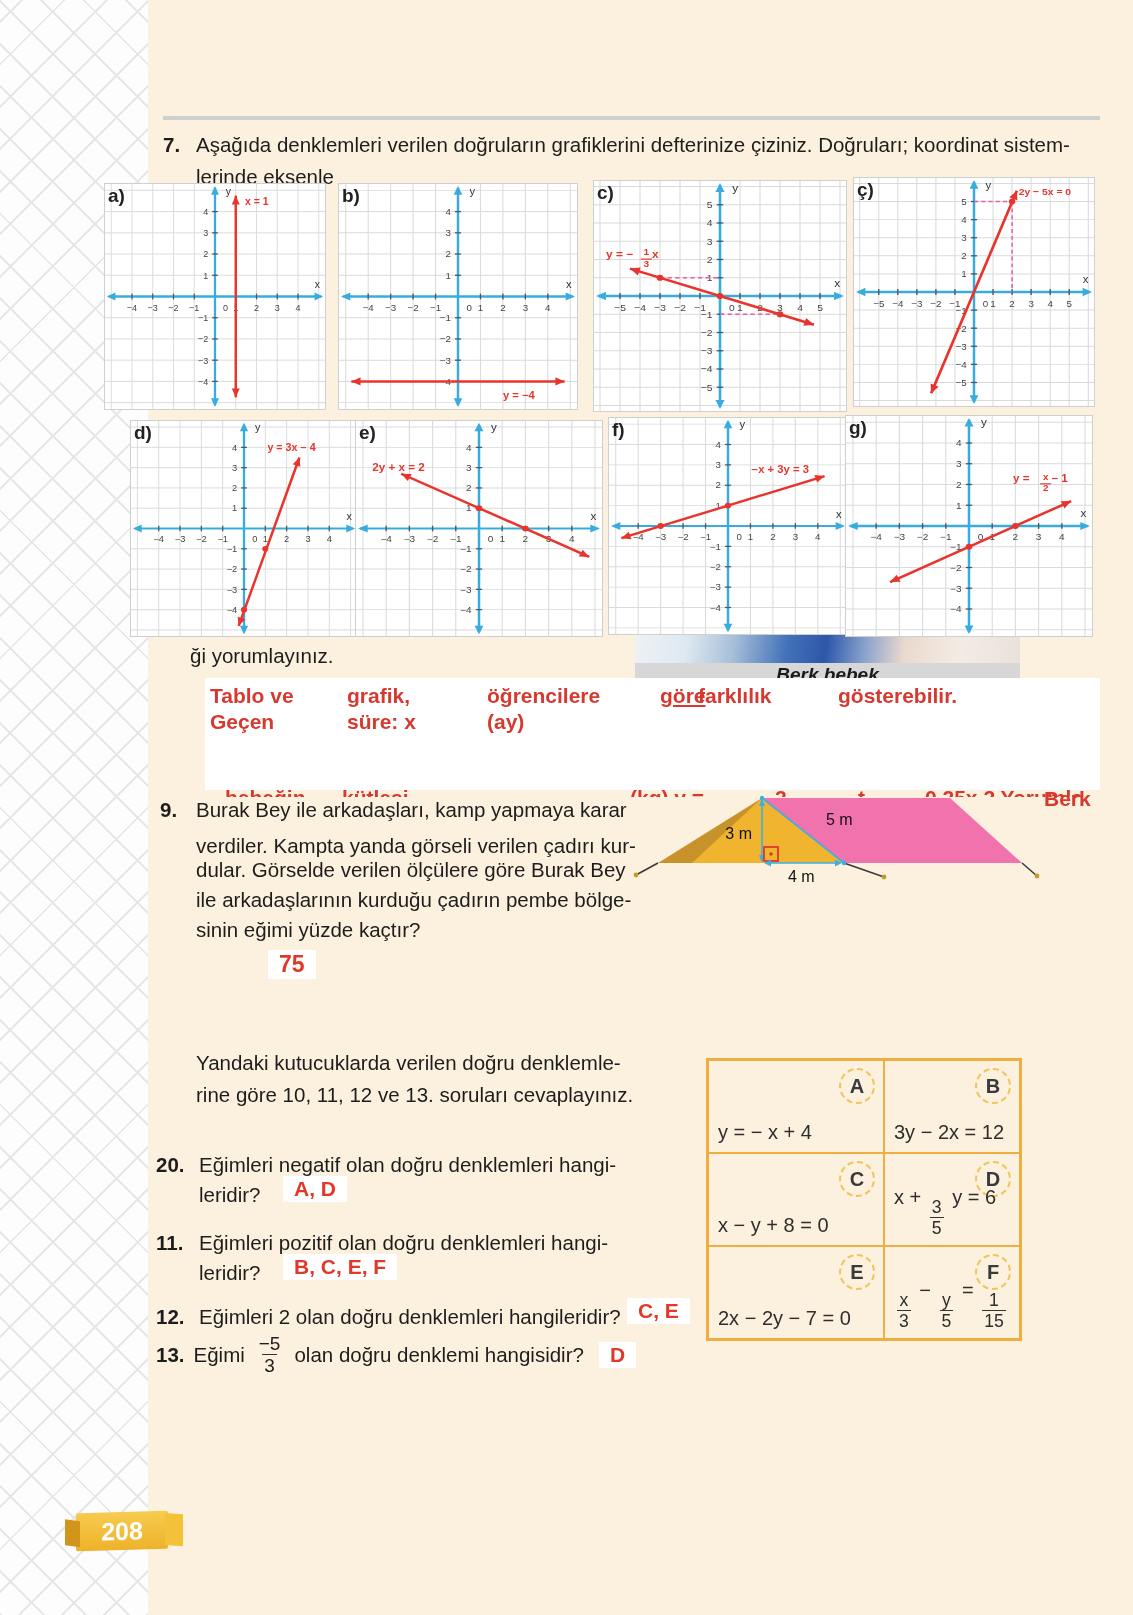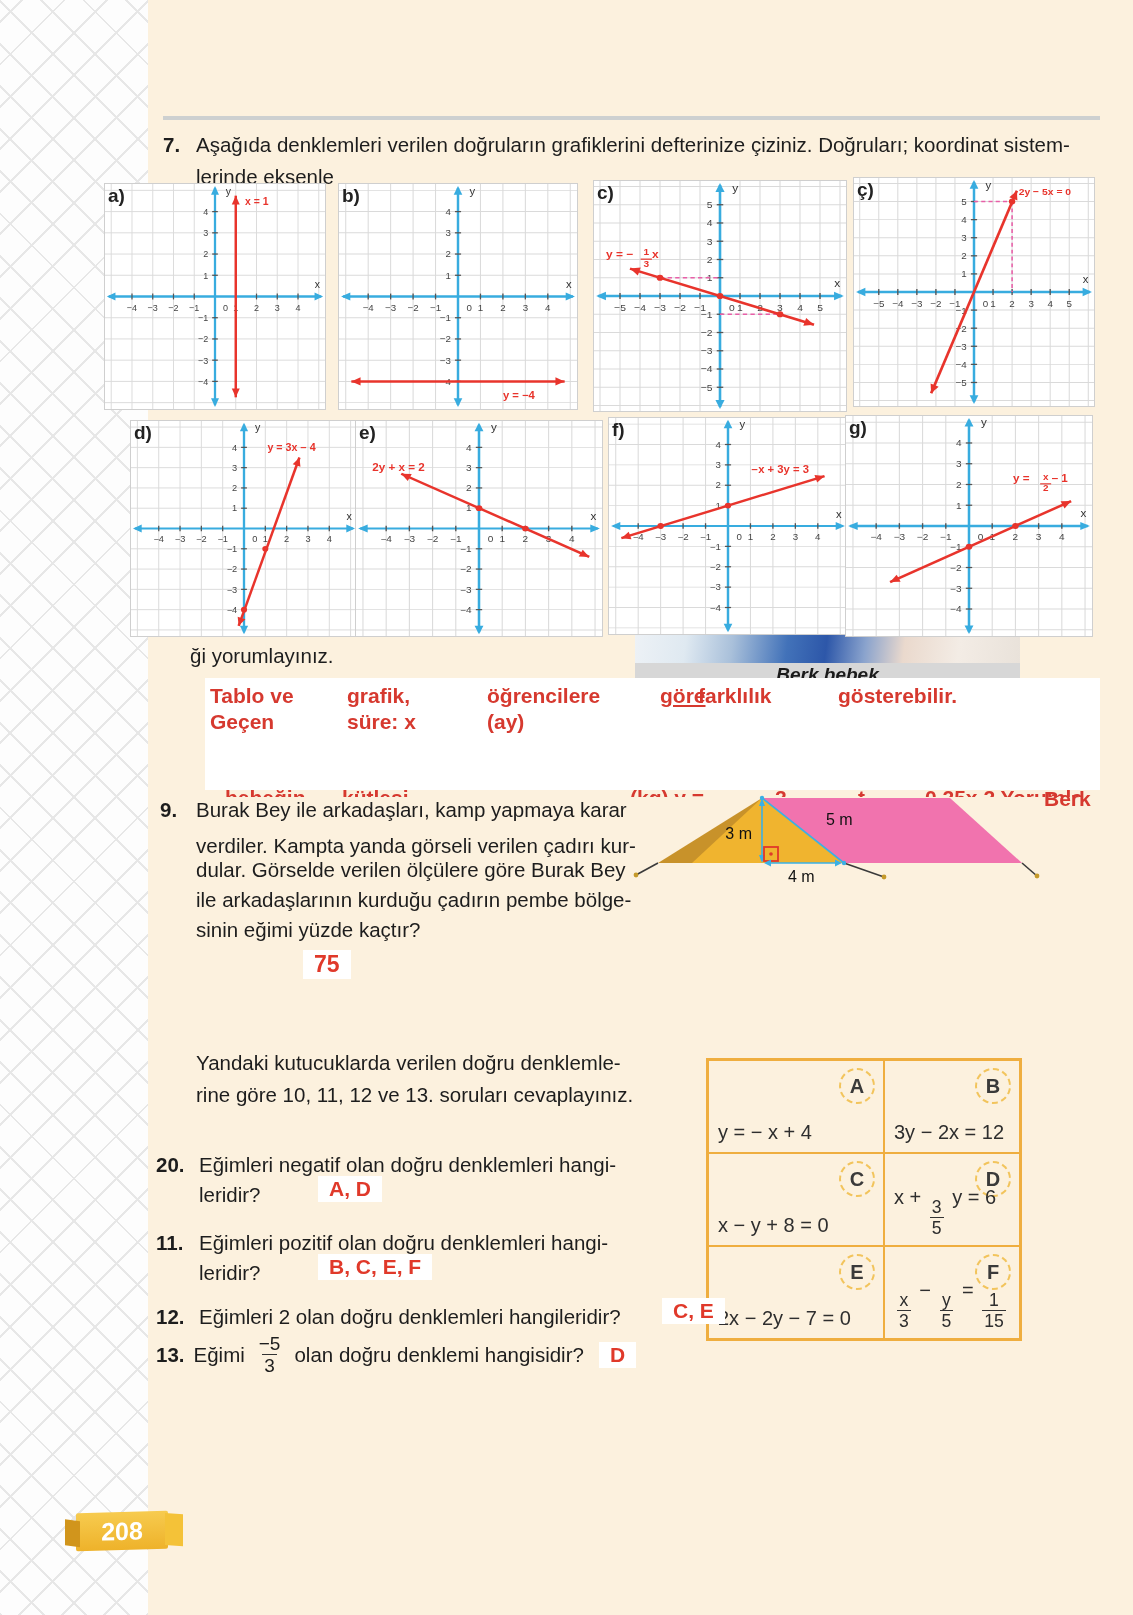--- a/index.html
+++ b/index.html
@@ -15,21 +15,21 @@
   .gbox svg{position:absolute;left:0;top:0;width:100%;height:100%;}
   .glabel{position:absolute;left:3px;top:1px;font-weight:bold;font-size:19px;color:#222;z-index:4;}
   .photo{position:absolute;left:635px;top:608px;width:385px;height:55px;z-index:1;
     background:linear-gradient(97deg,#eef2f6 0%,#dfe9f1 14%,#a9c0da 26%,#4272b9 40%,#2d57a9 50%,#8aa3cd 60%,#ead9cd 70%,#f3ece5 84%,#e9e2da 100%);}
   .caption{position:absolute;left:635px;top:663px;width:385px;height:24px;background:#d7d7d7;z-index:2;
     display:flex;align-items:center;justify-content:center;font-weight:bold;font-style:italic;font-size:19px;color:#1a1a1a;}
   .whitebox{position:absolute;left:205px;top:678px;width:895px;height:112px;background:#ffffff;z-index:2;}
   .redline{position:absolute;z-index:3;font-weight:bold;font-size:21px;color:#d6392f;white-space:nowrap;}
   .fragrow{position:absolute;left:205px;top:786px;width:905px;height:11px;overflow:hidden;z-index:3;}
   .fragrow span{position:absolute;top:0;font-weight:bold;font-size:21px;color:#d6392f;white-space:nowrap;}
-  .ans{background:#fff;color:#e0392a;font-weight:bold;padding:1px 11px;font-size:21px;white-space:nowrap;margin-left:35px;}
+  .ans{background:#fff;color:#e0392a;font-weight:bold;padding:1px 11px;font-size:21px;white-space:nowrap;}
   .eqgrid{position:absolute;left:706px;top:1058px;border:2px solid #efae3f;z-index:3;
     display:grid;grid-template-columns:176px 136px;grid-auto-rows:93px;background:#fcf1de;}
   .cell{position:relative;border:1px solid #efae3f;}
   .circle{position:absolute;top:7px;right:8px;width:32px;height:32px;border:2px dashed #f2c45c;border-radius:50%;
     display:flex;align-items:center;justify-content:center;font-weight:bold;font-size:20px;color:#3a3a3a;}
   .eqline{position:absolute;left:9px;bottom:8px;font-size:20px;color:#2e2e2e;white-space:nowrap;}
   .frac{display:inline-flex;flex-direction:column;align-items:center;line-height:1.05;vertical-align:-0.5em;margin:0 3px;font-size:0.88em;}
   .fnum{padding:0 2px;}
   .fden{border-top:1.7px solid #333;padding:1px 2px 0;}
   .ribbon{position:absolute;left:76px;top:1512px;width:92px;height:38px;z-index:4;

